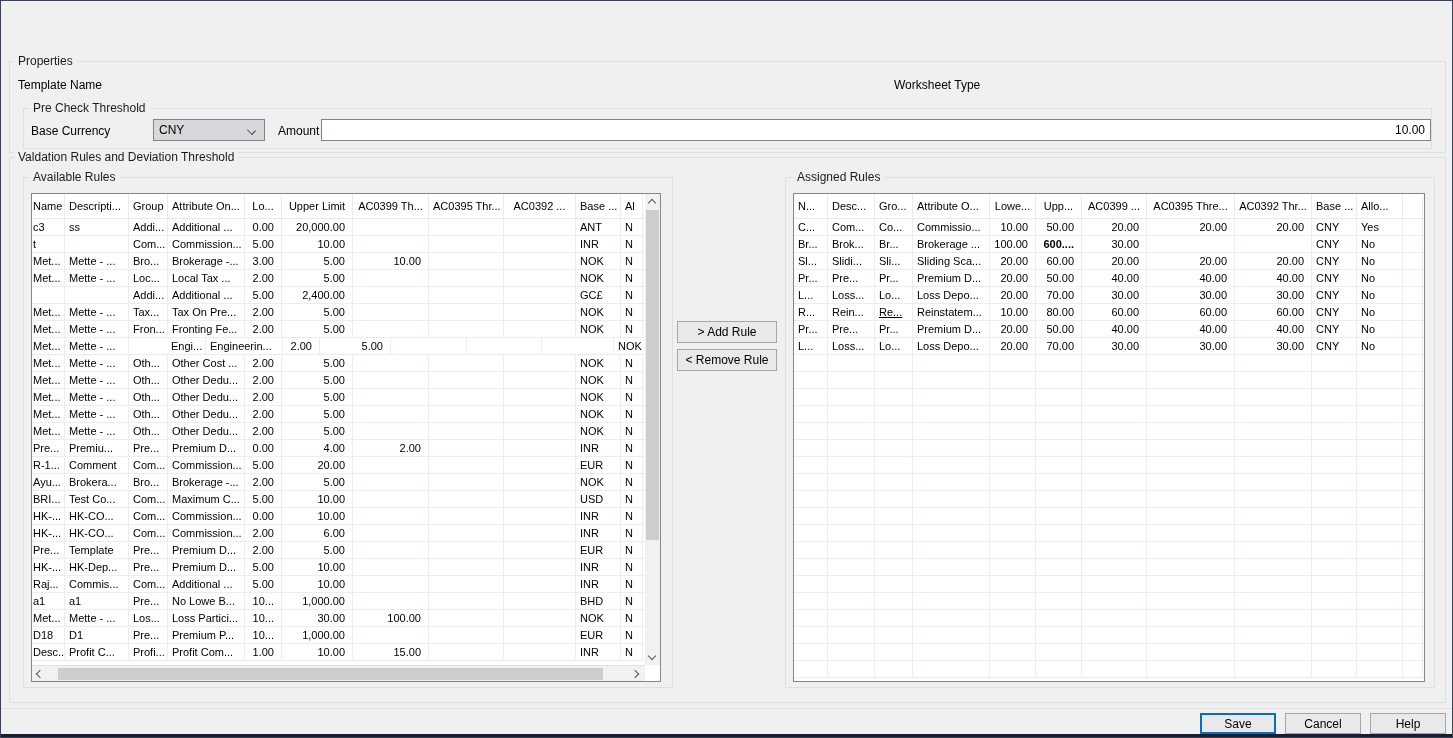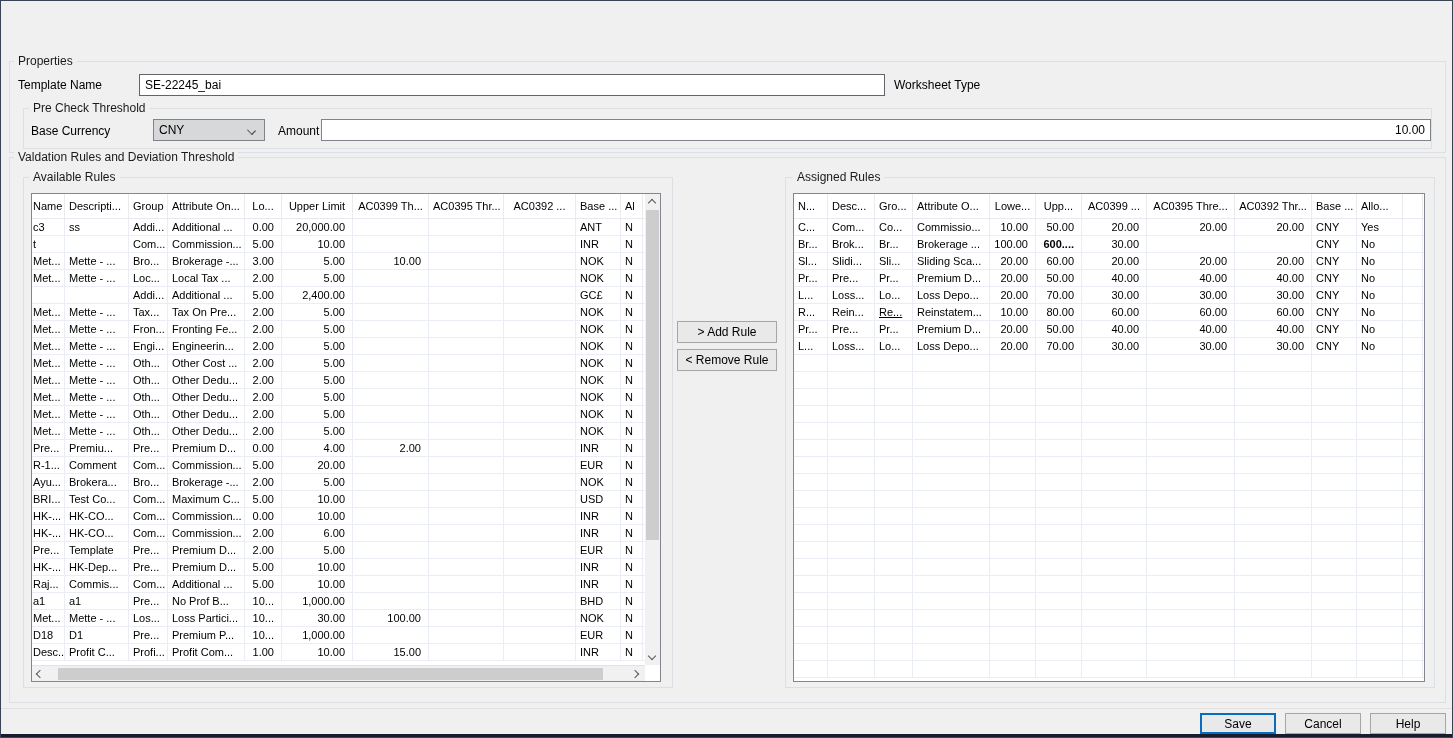--- a/index.html
+++ b/index.html
@@ -75,21 +75,20 @@
 <body>
 
 <div class="window">
 
 
 
   <div class="gbox" style="left:8px; top:60px; width:1437px; height:92px;">
     <div class="gchip" style="left:4px;">Properties</div>
   </div>
   <div class="flabel" style="left:17px; top:77px;">Template Name</div>
-  <input class="tinput" style="left: 138px; top: 73px; width: 746px; height: 22px;" value="SE-22245_bai">
   <div class="flabel" style="left:893px; top:77px;">Worksheet Type</div>
 
   <div class="gbox" style="left:22px; top:107px; width:1409px; height:41px;">
     <div class="gchip" style="left:5px;">Pre Check Threshold</div>
   </div>
   <div class="flabel" style="left:30px; top:123px;">Base Currency</div>
   <div class="combo" style="left:152px; top:118px; width:112px; height:22px;">
     <span class="val">CNY</span>
     <span class="chev"></span>
   </div>
@@ -205,21 +204,21 @@
           <div class="tcell num" style="width: 71px;">5.00</div>
           <div class="tcell num" style="width: 76px;"></div>
           <div class="tcell num" style="width: 75px;"></div>
           <div class="tcell num" style="width: 72px;"></div>
           <div class="tcell" style="width: 45px;">NOK</div>
           <div class="tcell" style="width: 22px;">N</div>
         </div>
         <div class="trow">
           <div class="tcell clip-left" style="width: 33px;">Met...</div>
           <div class="tcell" style="width: 64px;">Mette - ...</div>
-          <div class="tcell" style="width: 39px;">Engi...</div>
+          <div class="tcell" style="width: 39px; margin-left: 38px;">Engi...</div>
           <div class="tcell" style="width: 77px;">Engineerin...</div>
           <div class="tcell num" style="width: 37px;">2.00</div>
           <div class="tcell num" style="width: 71px;">5.00</div>
           <div class="tcell num" style="width: 76px;"></div>
           <div class="tcell num" style="width: 75px;"></div>
           <div class="tcell num" style="width: 72px;"></div>
           <div class="tcell" style="width: 45px;">NOK</div>
           <div class="tcell" style="width: 22px;">N</div>
         </div>
         <div class="trow">
@@ -401,21 +400,21 @@
           <div class="tcell num" style="width: 76px;"></div>
           <div class="tcell num" style="width: 75px;"></div>
           <div class="tcell num" style="width: 72px;"></div>
           <div class="tcell" style="width: 45px;">INR</div>
           <div class="tcell" style="width: 22px;">N</div>
         </div>
         <div class="trow">
           <div class="tcell clip-left" style="width: 33px;">a1</div>
           <div class="tcell" style="width: 64px;">a1</div>
           <div class="tcell" style="width: 39px;">Pre...</div>
-          <div class="tcell" style="width: 77px;">No Prof B...</div>
+          <div class="tcell" style="width: 77px;">No Lowe B...</div>
           <div class="tcell num" style="width: 37px;">10...</div>
           <div class="tcell num" style="width: 71px;">1,000.00</div>
           <div class="tcell num" style="width: 76px;"></div>
           <div class="tcell num" style="width: 75px;"></div>
           <div class="tcell num" style="width: 72px;"></div>
           <div class="tcell" style="width: 45px;">BHD</div>
           <div class="tcell" style="width: 22px;">N</div>
         </div>
         <div class="trow">
           <div class="tcell clip-left" style="width: 33px;">Met...</div>

